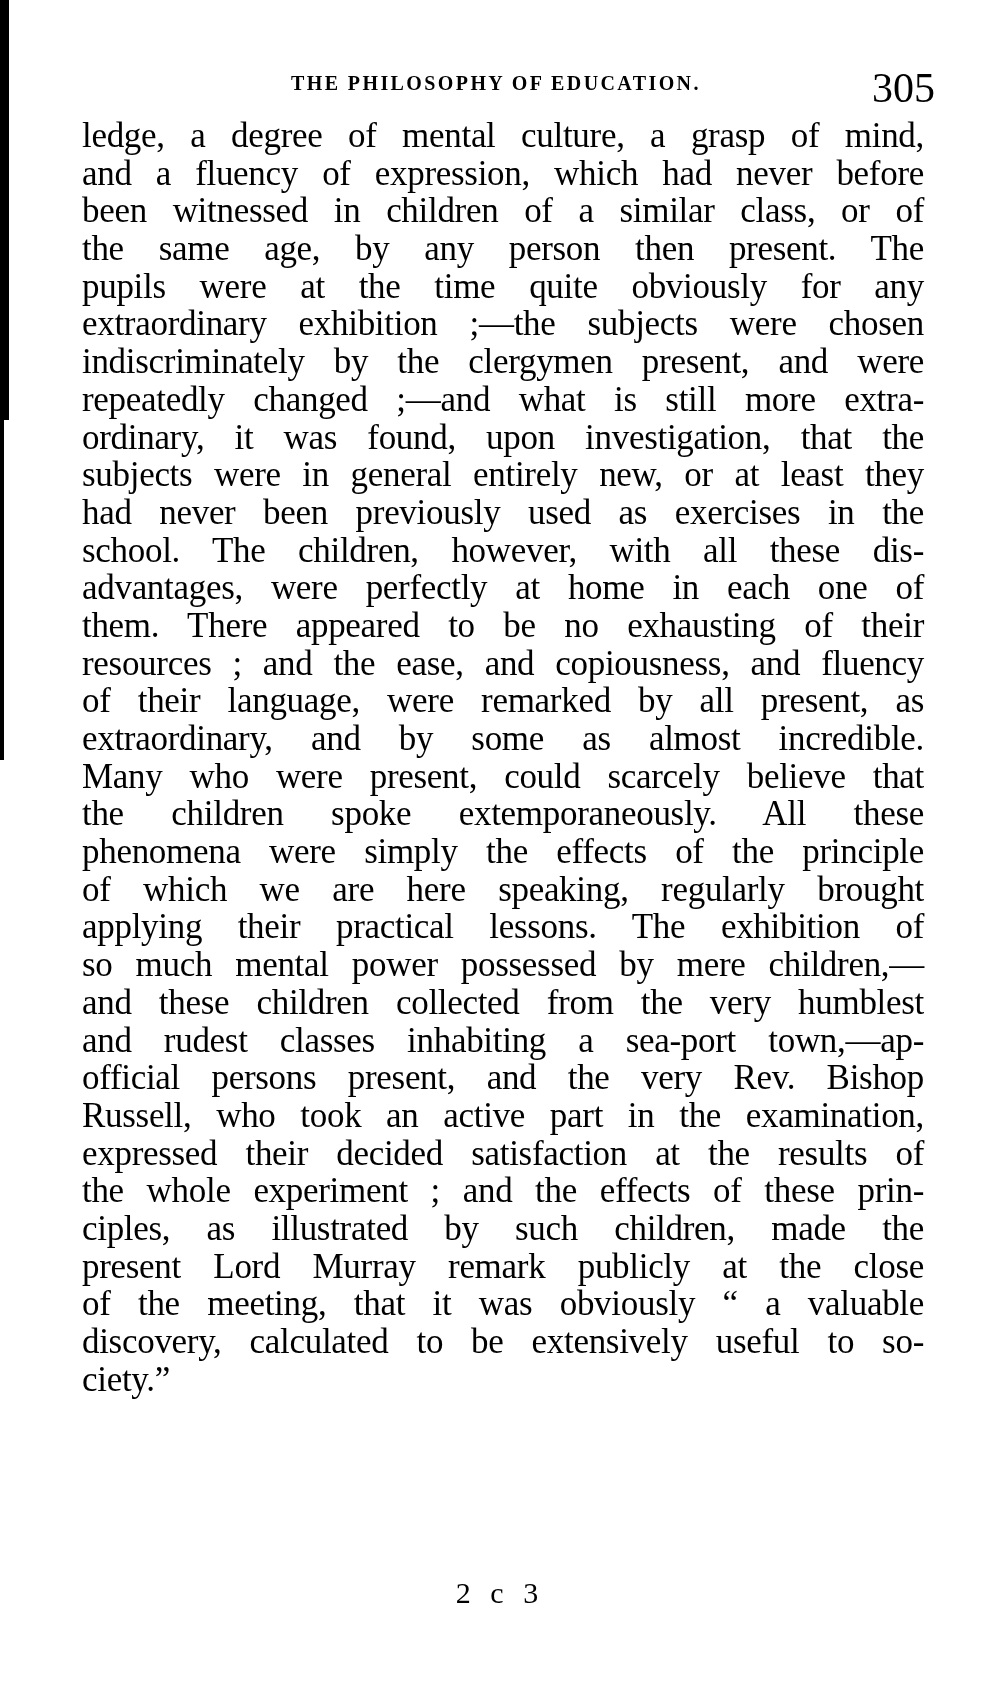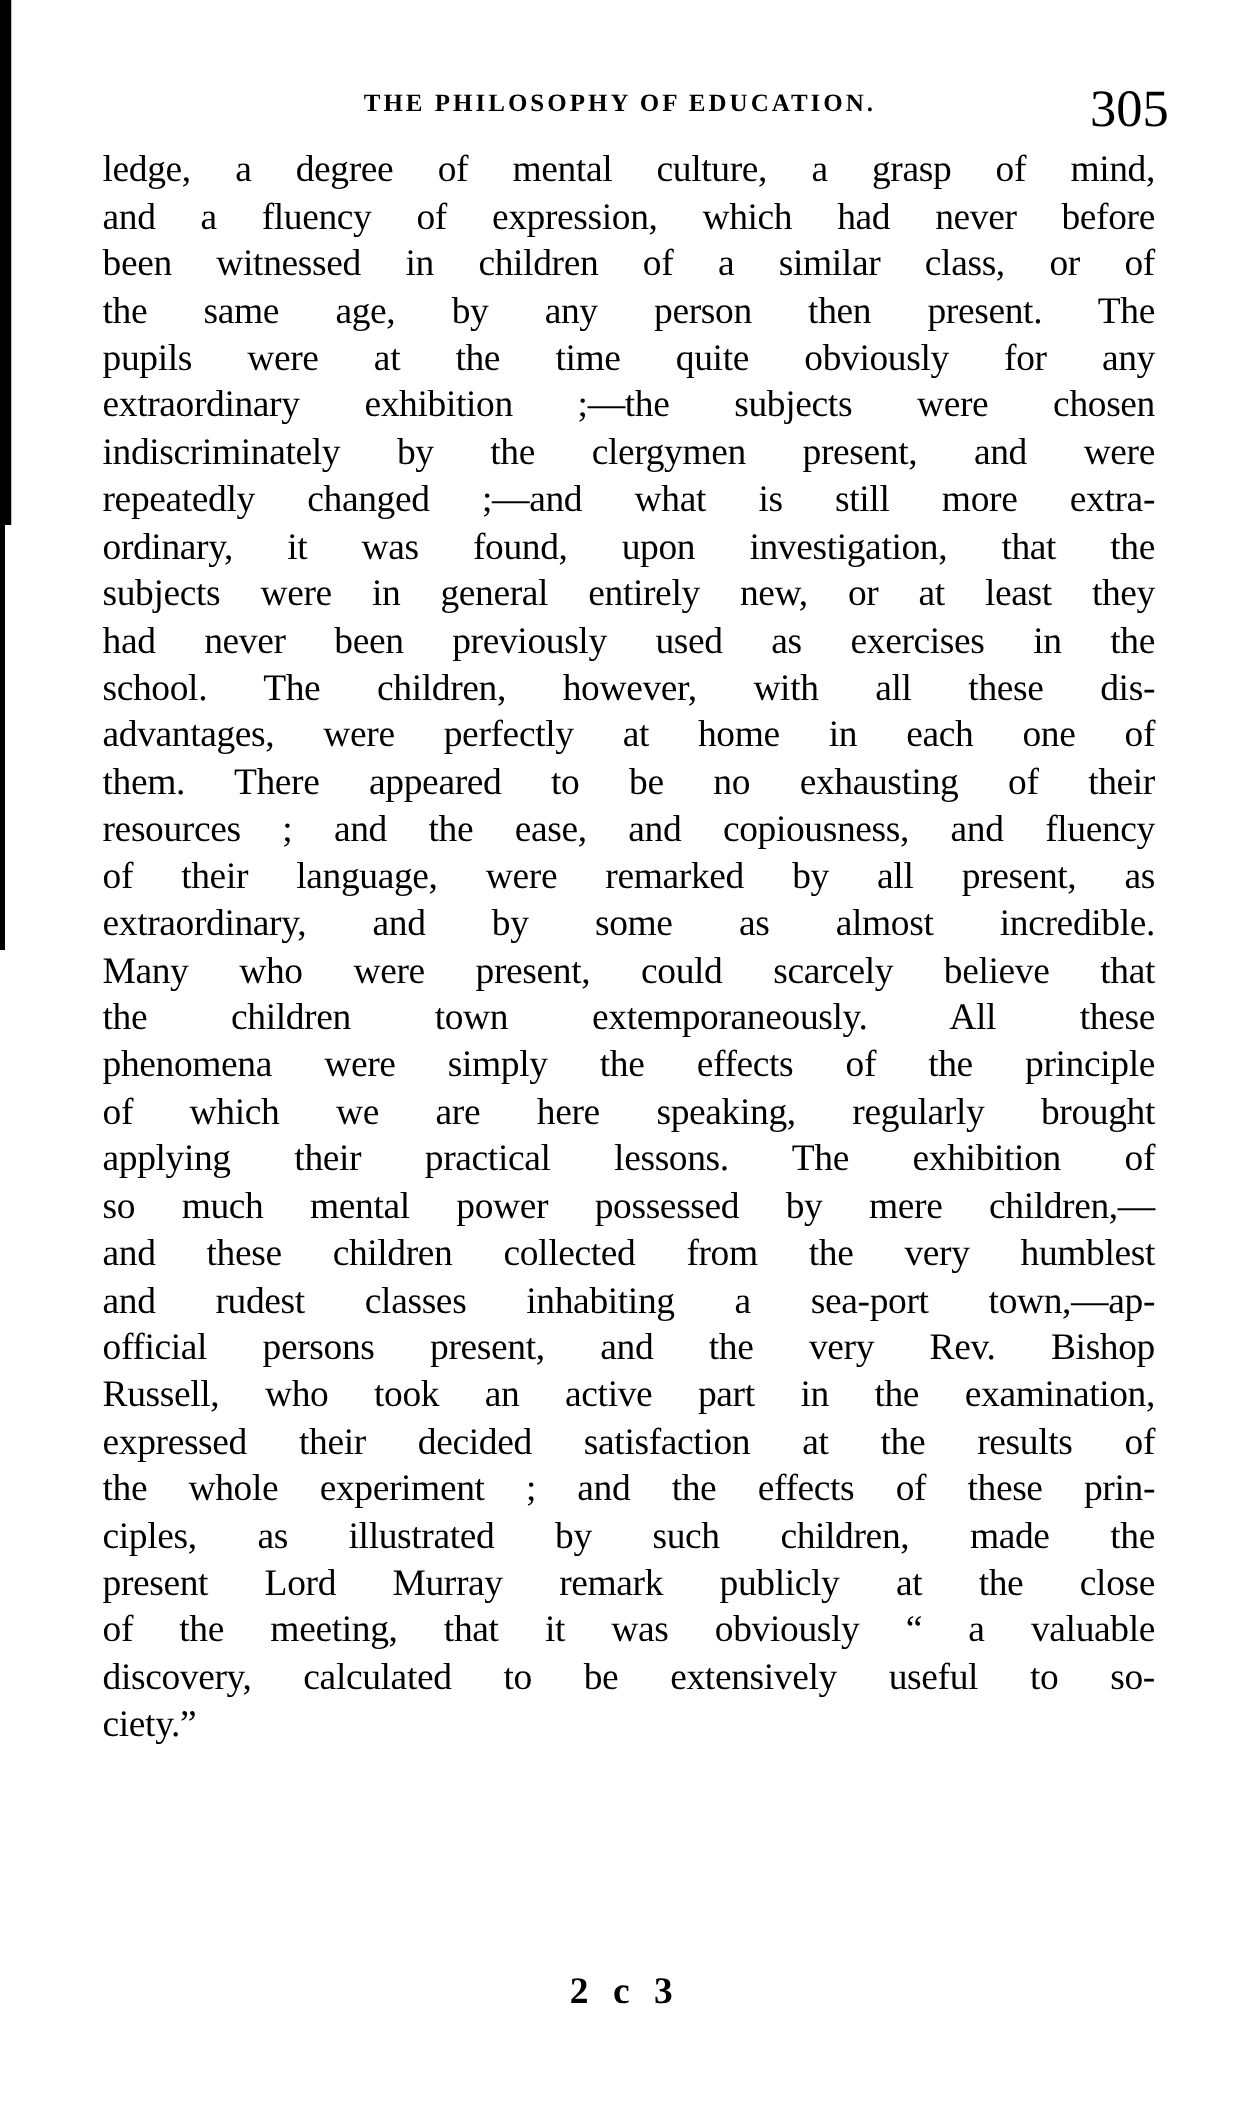--- a/index.html
+++ b/index.html
@@ -57,37 +57,37 @@
     }
     .body-text {
       position: absolute;
       left: 82px;
       top: 117px;
       width: 842px;
     }
     .line {
       height: 37.7px;
       line-height: 37.7px;
-      font-size: 30px;
+      font-size: 35px;
       text-align: justify;
       text-align-last: justify;
       white-space: nowrap;
       letter-spacing: -0.3px;
     }
     .line.last {
       text-align-last: left;
     }
     .signature-mark {
       position: absolute;
       top: 1576px;
       left: 0;
       width: 1000px;
       text-align: center;
       font-size: 30px;
-      font-weight: bold;
+      font-weight: normal;
       letter-spacing: 6px;
     }
   </style>
 </head>
 <body>
 
 <div class="edge-bar"></div>
 <div class="edge-bar-thin"></div>
 
 <header class="running-head">
@@ -107,21 +107,21 @@
   <div class="line">ordinary, it was found, upon investigation, that the</div>
   <div class="line">subjects were in general entirely new, or at least they</div>
   <div class="line">had never been previously used as exercises in the</div>
   <div class="line">school.  The children, however, with all these dis-</div>
   <div class="line">advantages, were perfectly at home in each one of</div>
   <div class="line">them.  There appeared to be no exhausting of their</div>
   <div class="line">resources ; and the ease, and copiousness, and fluency</div>
   <div class="line">of their language, were remarked by all present, as</div>
   <div class="line">extraordinary, and by some as almost incredible.</div>
   <div class="line">Many who were present, could scarcely believe that</div>
-  <div class="line">the children town extemporaneously.  All these</div>
+  <div class="line">the children spoke extemporaneously.  All these</div>
   <div class="line">phenomena were simply the effects of the principle</div>
   <div class="line">of which we are here speaking, regularly brought</div>
   <div class="line">applying their practical lessons.  The exhibition of</div>
   <div class="line">so much mental power possessed by mere children,—</div>
   <div class="line">and these children collected from the very humblest</div>
   <div class="line">and rudest classes inhabiting a sea-port town,—ap-</div>
   <div class="line">official persons present, and the very Rev. Bishop</div>
   <div class="line">Russell, who took an active part in the examination,</div>
   <div class="line">expressed their decided satisfaction at the results of</div>
   <div class="line">the whole experiment ; and the effects of these prin-</div>

